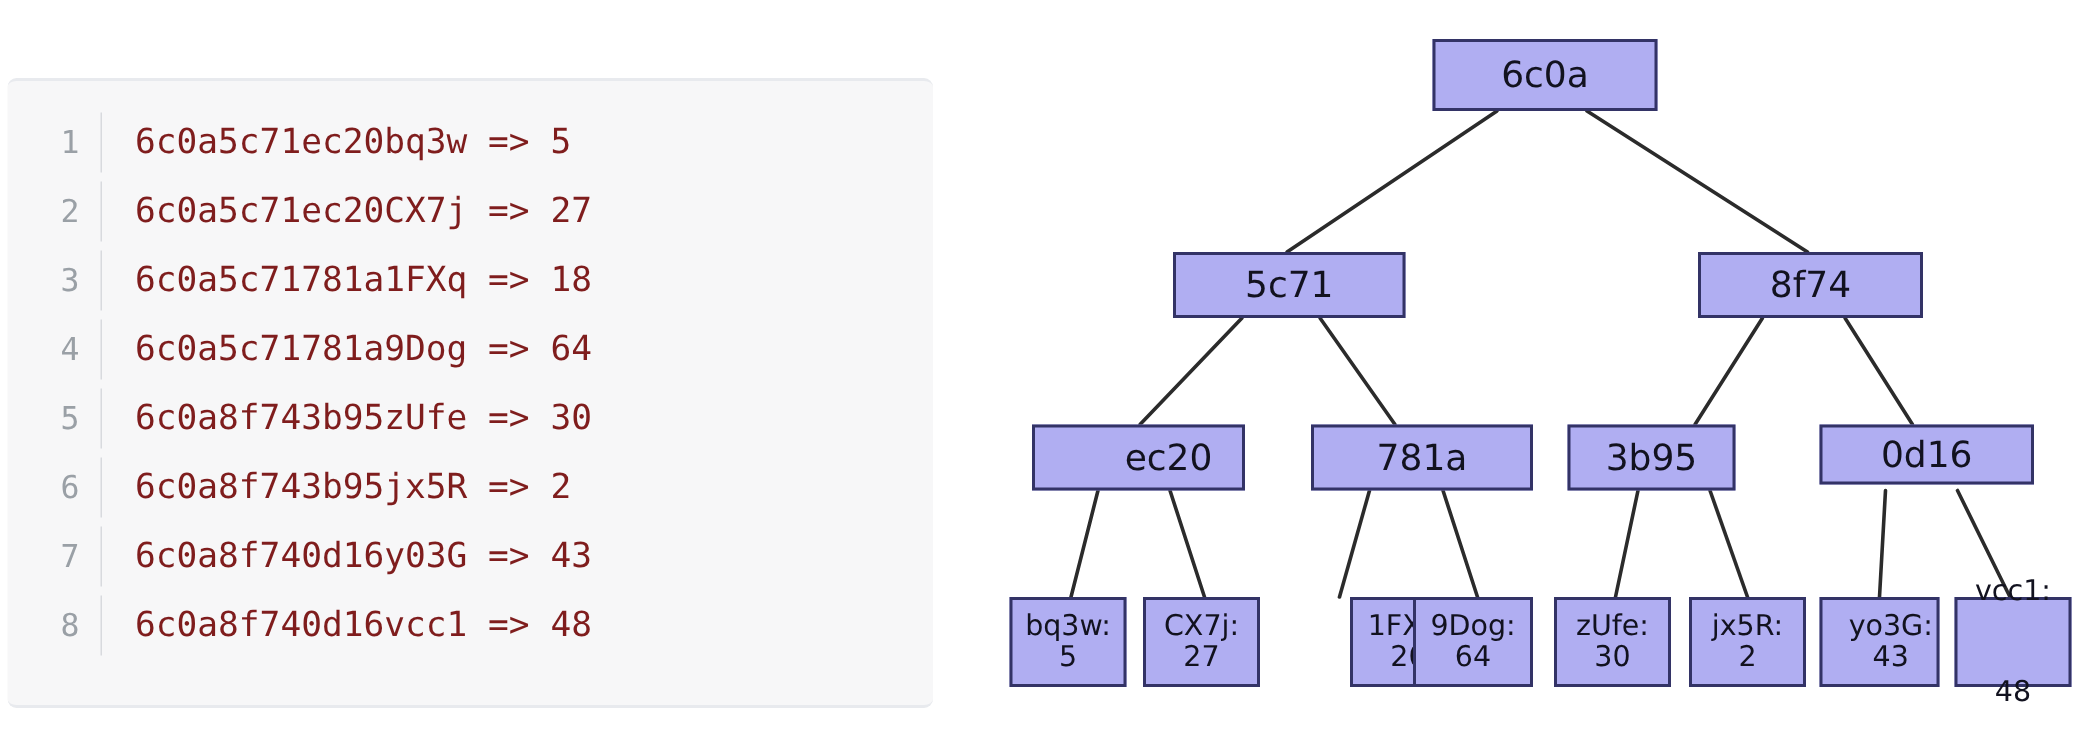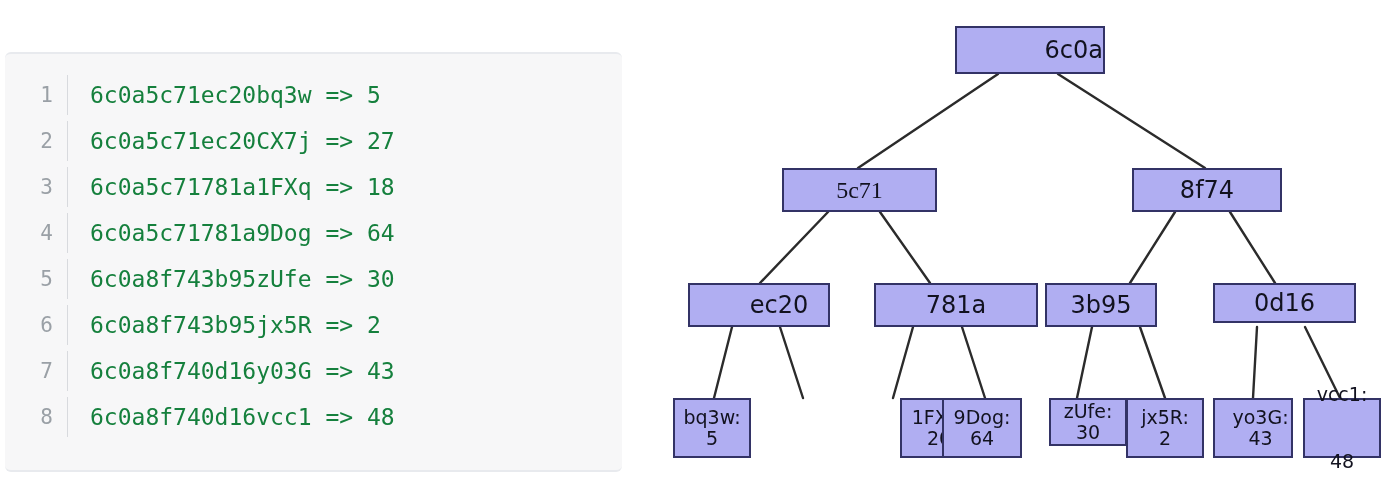--- a/index.html
+++ b/index.html
@@ -52,21 +52,21 @@
     user-select: none;
   }
   .gutter-rule {
     width: 1px;
     height: 40px;
     background: #d8dade;
     flex: 0 0 1px;
   }
   .code-text {
     padding-left: 22px;
-    color: #15803d;
+    color: #7f1d1d;
     font-family: "DejaVu Sans Mono", "Liberation Mono", monospace;
     font-size: 23px;
     letter-spacing: 0px;
     white-space: pre;
     line-height: 46px;
   }
 
   
   #tree-panel {
     position: absolute;
@@ -163,54 +163,58 @@
       <line x1="590" y1="212" x2="635" y2="283" stroke="#2b2b2b" stroke-width="2.4" stroke-linecap="round"></line>
       <line x1="92" y1="327" x2="74" y2="398" stroke="#2b2b2b" stroke-width="2.4" stroke-linecap="round"></line>
       <line x1="140" y1="327" x2="163" y2="398" stroke="#2b2b2b" stroke-width="2.4" stroke-linecap="round"></line>
       <line x1="273" y1="327" x2="253" y2="398" stroke="#2b2b2b" stroke-width="2.4" stroke-linecap="round"></line>
       <line x1="322" y1="327" x2="345" y2="398" stroke="#2b2b2b" stroke-width="2.4" stroke-linecap="round"></line>
       <line x1="452" y1="327" x2="437" y2="398" stroke="#2b2b2b" stroke-width="2.4" stroke-linecap="round"></line>
       <line x1="500" y1="327" x2="525" y2="398" stroke="#2b2b2b" stroke-width="2.4" stroke-linecap="round"></line>
       <line x1="617" y1="327" x2="613" y2="398" stroke="#2b2b2b" stroke-width="2.4" stroke-linecap="round"></line>
       <line x1="665" y1="327" x2="700" y2="398" stroke="#2b2b2b" stroke-width="2.4" stroke-linecap="round"></line>
     </svg>
-<div class="tree-node internal" style="left: 315px; top: 26px; width: 150px; height: 48px; align-items: flex-end;">
+<div class="tree-node internal" style="left: 315px; top: 26px; width: 150px; height: 48px;">
       <span>6c0a</span>
     </div>
-    <div class="tree-node internal" style="left: 142px; top: 168px; width: 155px; height: 44px; font-family: Liberation Serif, serif;">
+    <div class="tree-node internal" style="left: 142px; top: 168px; width: 155px; height: 44px;">
       <span>5c71</span>
     </div>
     <div class="tree-node internal" style="left: 492px; top: 168px; width: 150px; height: 44px;">
       <span>8f74</span>
     </div>
     <div class="tree-node internal" style="left: 48px; top: 283px; width: 142px; height: 44px; padding-left: 40px;">
       <span>ec20</span>
     </div>
-    <div class="tree-node internal" style="left: 234px; top: 283px; width: 164px; height: 44px;">
+    <div class="tree-node internal" style="left: 234px; top: 283px; width: 148px; height: 44px;">
       <span>781a</span>
     </div>
     <div class="tree-node internal" style="left: 405px; top: 283px; width: 112px; height: 44px;">
       <span>3b95</span>
     </div>
     <div class="tree-node internal" style="left: 573px; top: 283px; width: 143px; height: 40px; text-align: right;">
       <span>0d16</span>
     </div>
     <div class="tree-node leaf" style="left: 33px; top: 398px; width: 78px; height: 60px;">
       <span class="leaf-key">bq3w:</span>
       <span class="leaf-val">5</span>
     </div>
+    <div class="tree-node leaf" style="left: 122px; top: 398px; width: 78px; height: 60px;">
+      <span class="leaf-key">CX7j:</span>
+      <span class="leaf-val">27</span>
+    </div>
     <div class="tree-node leaf" style="left: 212px; top: 398px; width: 78px; height: 60px; margin-left: 48px;">
       <span class="leaf-key">1FXq:</span>
       <span class="leaf-val">20</span>
     </div>
     <div class="tree-node leaf" style="left: 302px; top: 398px; width: 80px; height: 60px;">
       <span class="leaf-key">9Dog:</span>
       <span class="leaf-val">64</span>
     </div>
-    <div class="tree-node leaf" style="left: 396px; top: 398px; width: 78px; height: 48px; margin-left: 13px;">
+    <div class="tree-node leaf" style="left: 396px; top: 398px; width: 78px; height: 60px;">
       <span class="leaf-key">zUfe:</span>
       <span class="leaf-val">30</span>
     </div>
     <div class="tree-node leaf" style="left: 486px; top: 398px; width: 78px; height: 60px;">
       <span class="leaf-key">jx5R:</span>
       <span class="leaf-val">2</span>
     </div>
     <div class="tree-node leaf" style="left: 573px; top: 398px; width: 80px; height: 60px; padding-left: 15px;">
       <span class="leaf-key">yo3G:</span>
       <span class="leaf-val">43</span>

